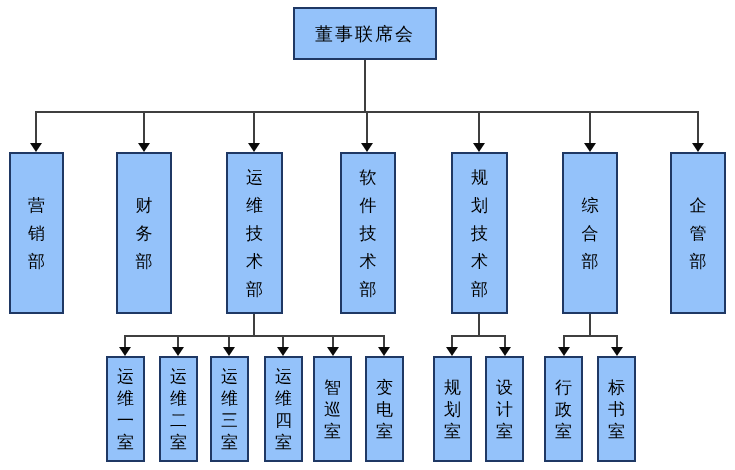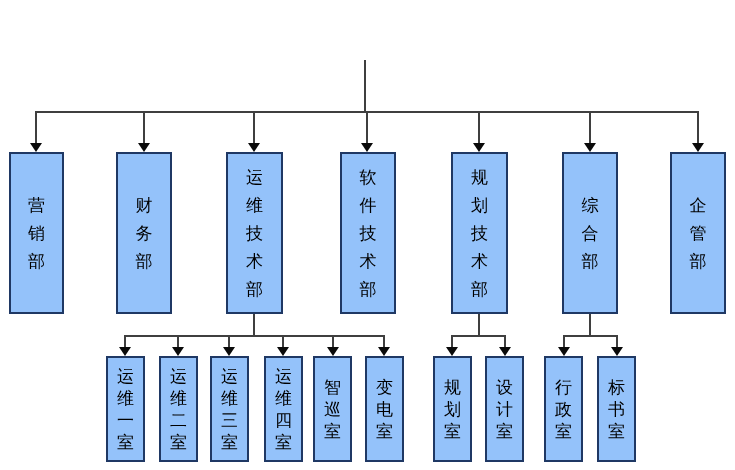--- a/index.html
+++ b/index.html
@@ -42,20 +42,23 @@
     border-left:6px solid transparent;
     border-right:6px solid transparent;
     border-top:9px solid #0A0A0A;
   }
 </style>
 </head>
 <body>
 
 <div id="canvas">
 
+  <div class="node root">
+    <span>董事联席会</span>
+  </div>
 
   <div class="node l2" style="left:9px;width:55px">
     <span class="vtext">营
 销
 部</span>
   </div>
   <div class="node l2" style="left:116px;width:56px">
     <span class="vtext">财
 务
 部</span>

